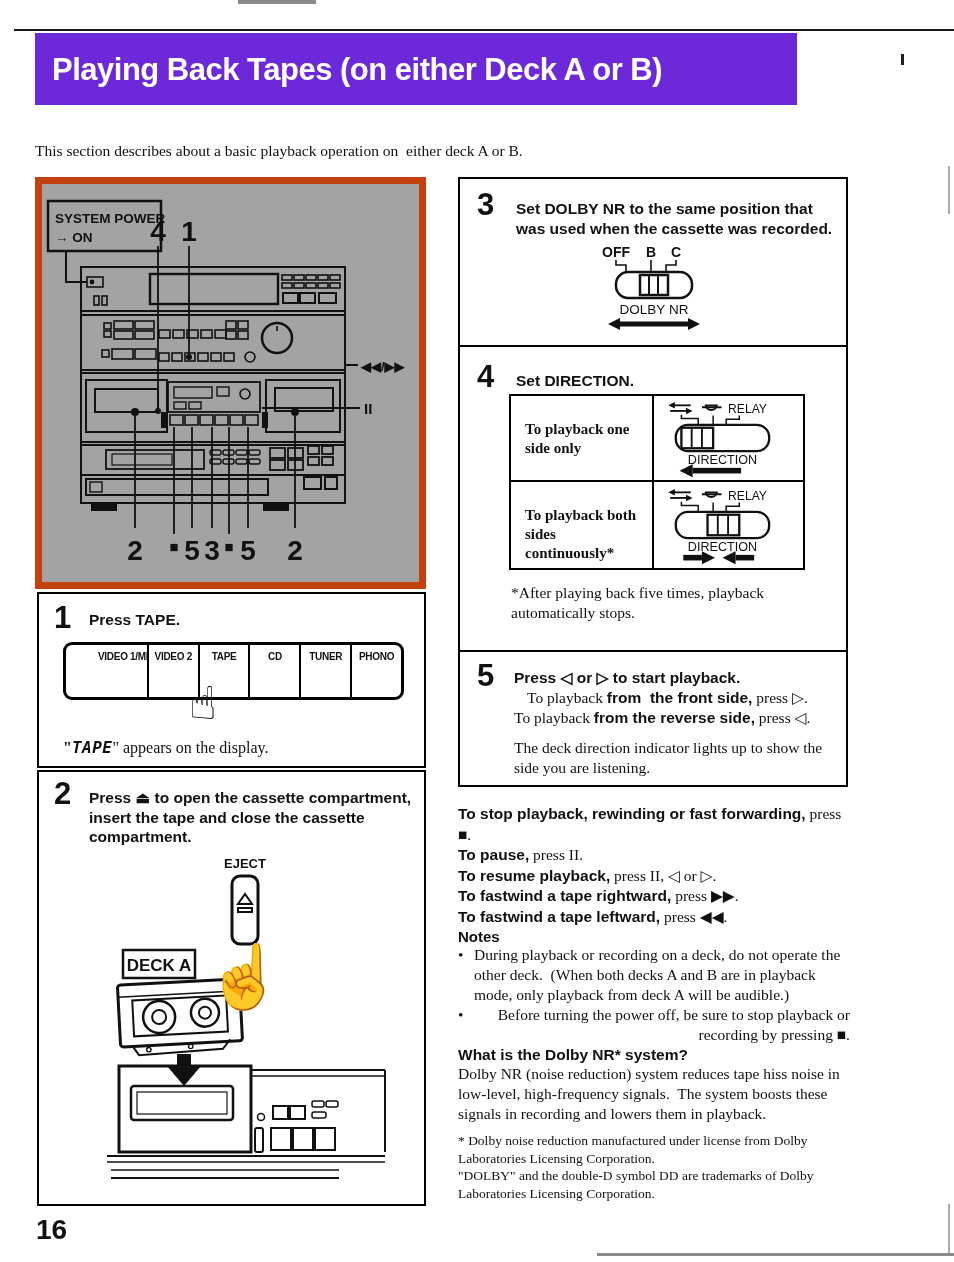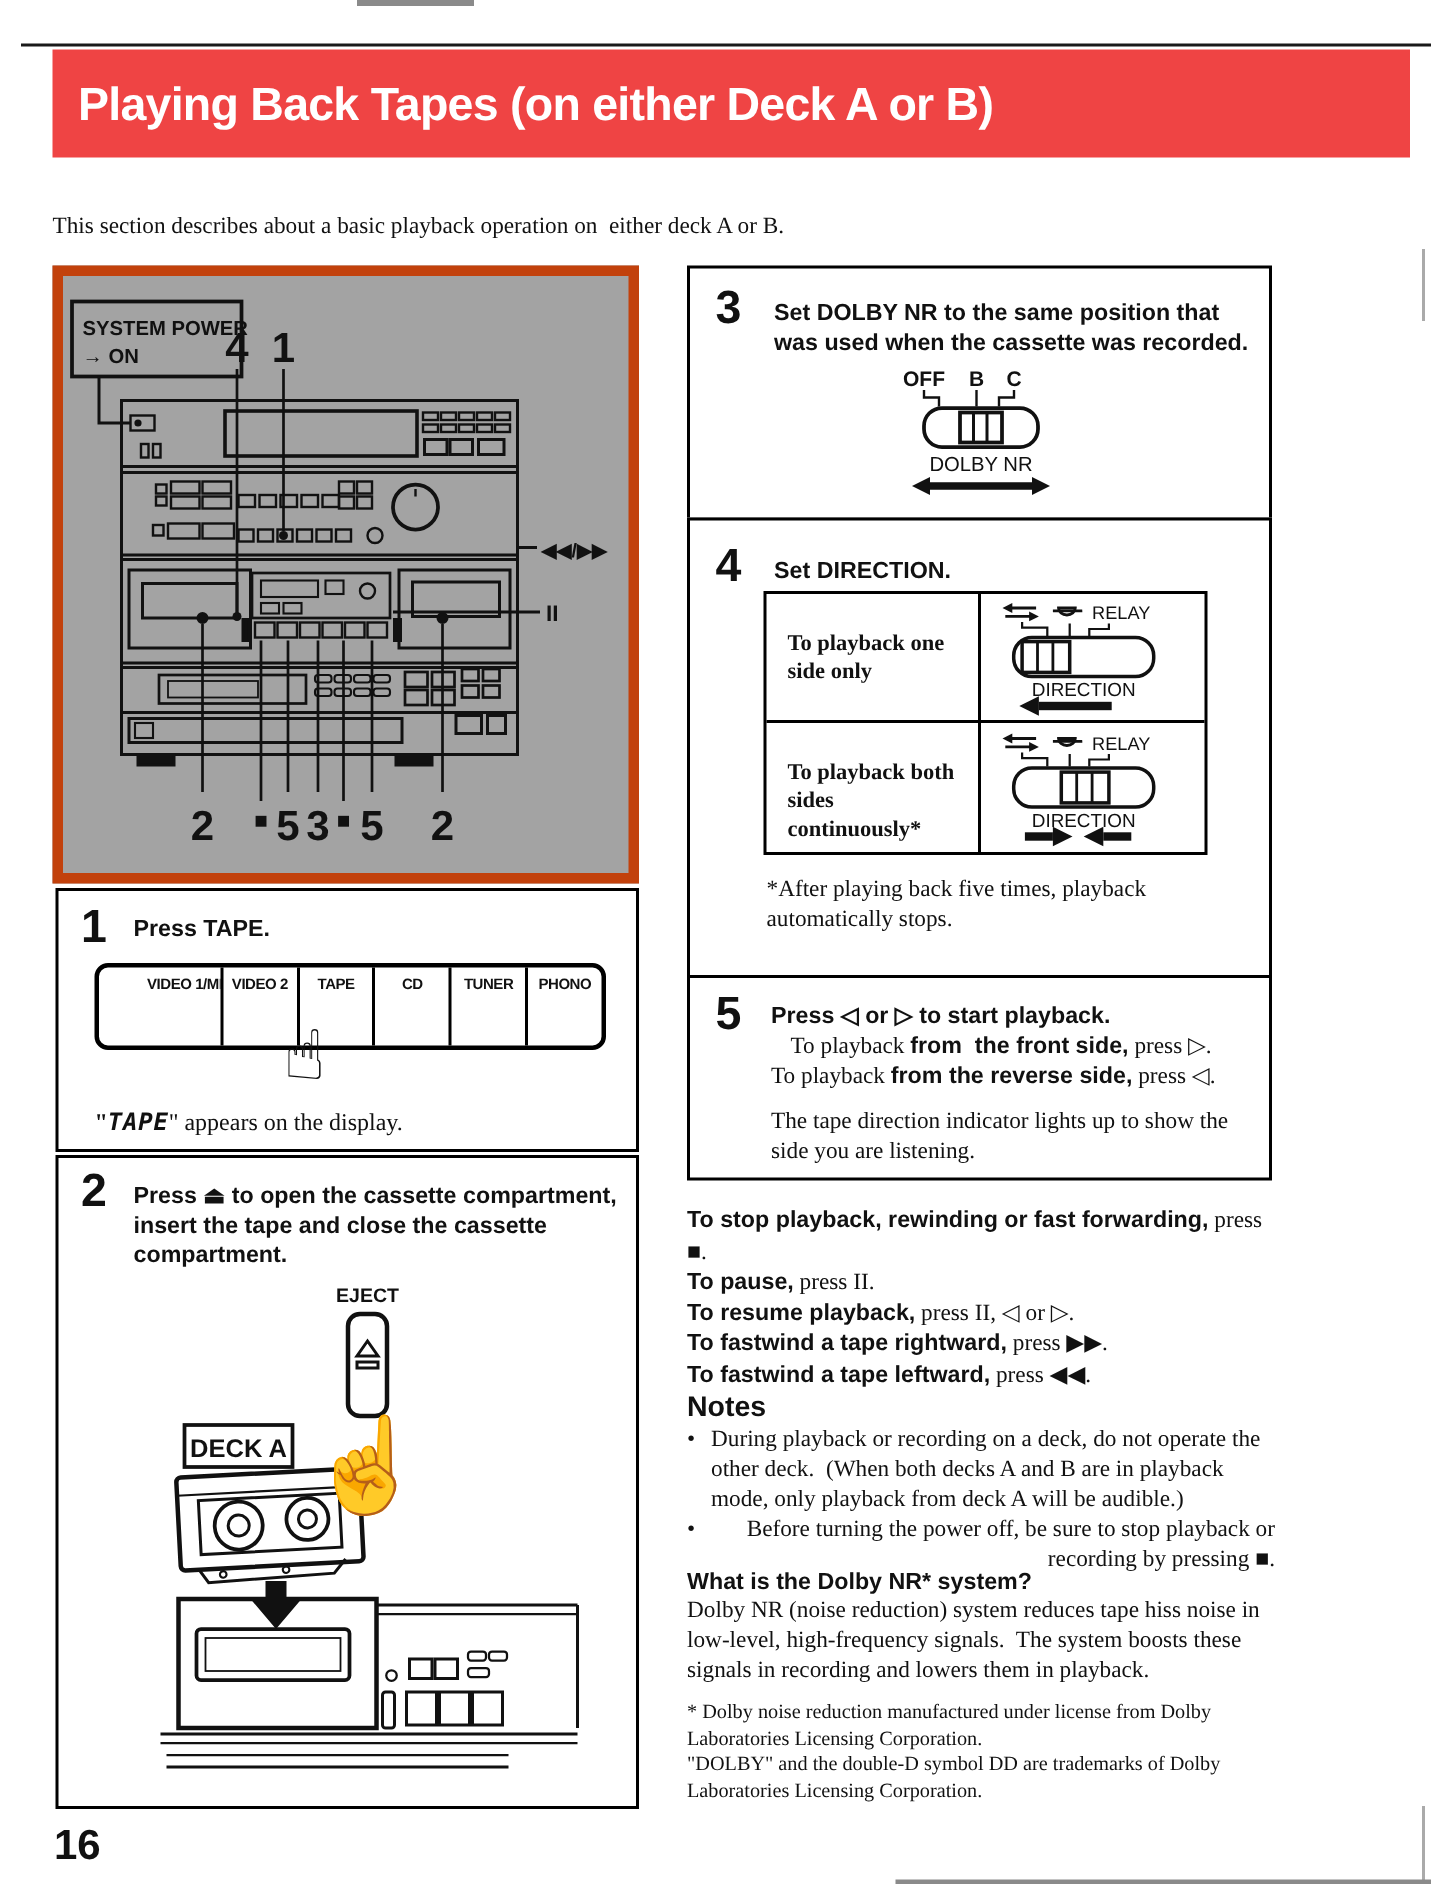--- a/index.html
+++ b/index.html
@@ -5,21 +5,21 @@
   html,body{margin:0;padding:0;background:#e8e8e8;}
   #page{position:relative;width:954px;height:1262px;background:#fff;color:#111;overflow:hidden;}
   .abs{position:absolute;}
   .sans{font-family:"Liberation Sans",sans-serif;}
   .serif{font-family:"Liberation Serif",serif;}
   .b{font-weight:bold;}
   .box{position:absolute;border:2px solid #000;background:#fff;box-sizing:border-box;}
   .stepnum{position:absolute;font:bold 31px "Liberation Sans",sans-serif;}
   .stephead{position:absolute;font:bold 15.5px/19.5px "Liberation Sans",sans-serif;white-space:pre-wrap;}
   .body{font:15.5px/20px "Liberation Serif",serif;white-space:pre-wrap;}
-  .titlebar{position:absolute;left:35px;top:33px;width:905px;height:72px;background:#ef4444;}
+  .titlebar{position:absolute;left:35px;top:33px;width:762px;height:72px;background:#6d28d9;}
   .titlebar span{position:absolute;left:17px;top:19px;color:#fff;font:bold 31px "Liberation Sans",sans-serif;letter-spacing:-0.5px;white-space:nowrap;}
   .toprule{position:absolute;left:14px;top:29px;width:940px;height:2px;background:#1a1a1a;}
   .smudge{position:absolute;background:#8a8a8a;}
   .devicebox{position:absolute;left:35px;top:177px;width:391px;height:412px;border:7px solid #c2410c;box-sizing:border-box;background:#a3a3a3;}
   .srcwrap{position:absolute;left:24px;top:48px;width:341px;height:58px;border:3px solid #000;border-radius:9px;display:flex;box-sizing:border-box;padding-left:32px;}
   .srccell{flex:1;border-right:2px solid #000;font:bold 10px "Liberation Sans",sans-serif;text-align:center;padding-top:6px;letter-spacing:-0.3px;white-space:nowrap;overflow:hidden;}
   .srccell:last-child{border-right:none;}
   .hand1{position:absolute;font-family:"DejaVu Sans",sans-serif;font-size:46px;line-height:1;}
   .lcd{font-family:"DejaVu Sans Mono",monospace;font-style:italic;font-weight:bold;letter-spacing:0.5px;}
   .opline{font:15.5px/20.5px "Liberation Serif",serif;}
@@ -373,33 +373,33 @@
       </div>
     </div>
     <div class="abs body" style="left:51px;top:236px;width:310px;">*After playing back five times, playback automatically stops.</div>
   </div>
 
   <div class="box" style="left:458px;top:650px;width:390px;height:137px;">
     <div class="stepnum" style="left:17px;top:6px;">5</div>
     <div class="stephead" style="left:54px;top:16px;">Press ◁ or ▷ to start playback.</div>
     <div class="abs opline" style="left:54px;top:36px;white-space:pre;margin-left:13px;"><span>To playback </span><span class="opbold">from  the front side,</span><span> press ▷.</span></div>
     <div class="abs opline" style="left:54px;top:56px;white-space:pre;"><span>To playback </span><span class="opbold">from the reverse side,</span><span> press ◁.</span></div>
-    <div class="abs body" style="left:54px;top:86px;width:325px;">The tape direction indicator lights up to show the side you are listening.</div>
+    <div class="abs body" style="left:54px;top:86px;width:325px;">The deck direction indicator lights up to show the side you are listening.</div>
   </div>
 
   <div class="abs" style="left:458px;top:804px;width:392px;">
     <div class="opline"><span class="opbold">To stop playback, rewinding or fast forwarding,</span><span> press ■.</span></div>
     <div class="opline"><span class="opbold">To pause,</span><span> press II.</span></div>
     <div class="opline"><span class="opbold">To resume playback,</span><span> press II, ◁ or ▷.</span></div>
     <div class="opline"><span class="opbold">To fastwind a tape rightward,</span><span> press ▶▶.</span></div>
     <div class="opline"><span class="opbold">To fastwind a tape leftward,</span><span> press ◀◀.</span></div>
   </div>
 
   <div class="abs" style="left:458px;top:928px;width:392px;">
-    <div class="opbold" style="font-size:19px;">Notes</div>
+    <div class="opbold" style="font-size:15px;">Notes</div>
     <div class="bullet-row">
         <div class="bullet-dot">•</div>
         <div class="body" style="flex:1;">During playback or recording on a deck, do not operate the other deck.  (When both decks A and B are in playback mode, only playback from deck A will be audible.)</div>
       </div>
     <div class="bullet-row">
         <div class="bullet-dot">•</div>
         <div class="body" style="flex:1;text-align:right;">Before turning the power off, be sure to stop playback or recording by pressing ■.</div>
       </div>
   </div>
 

